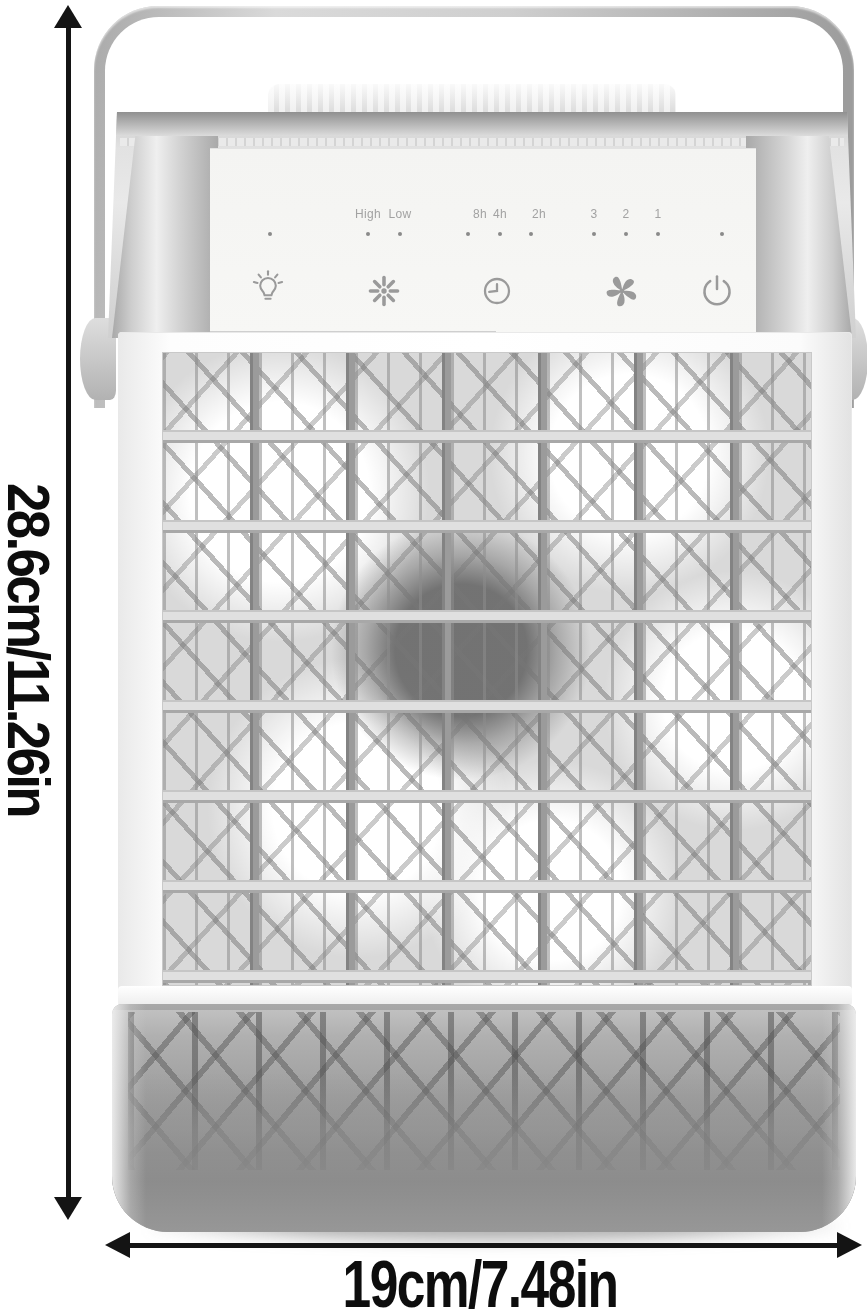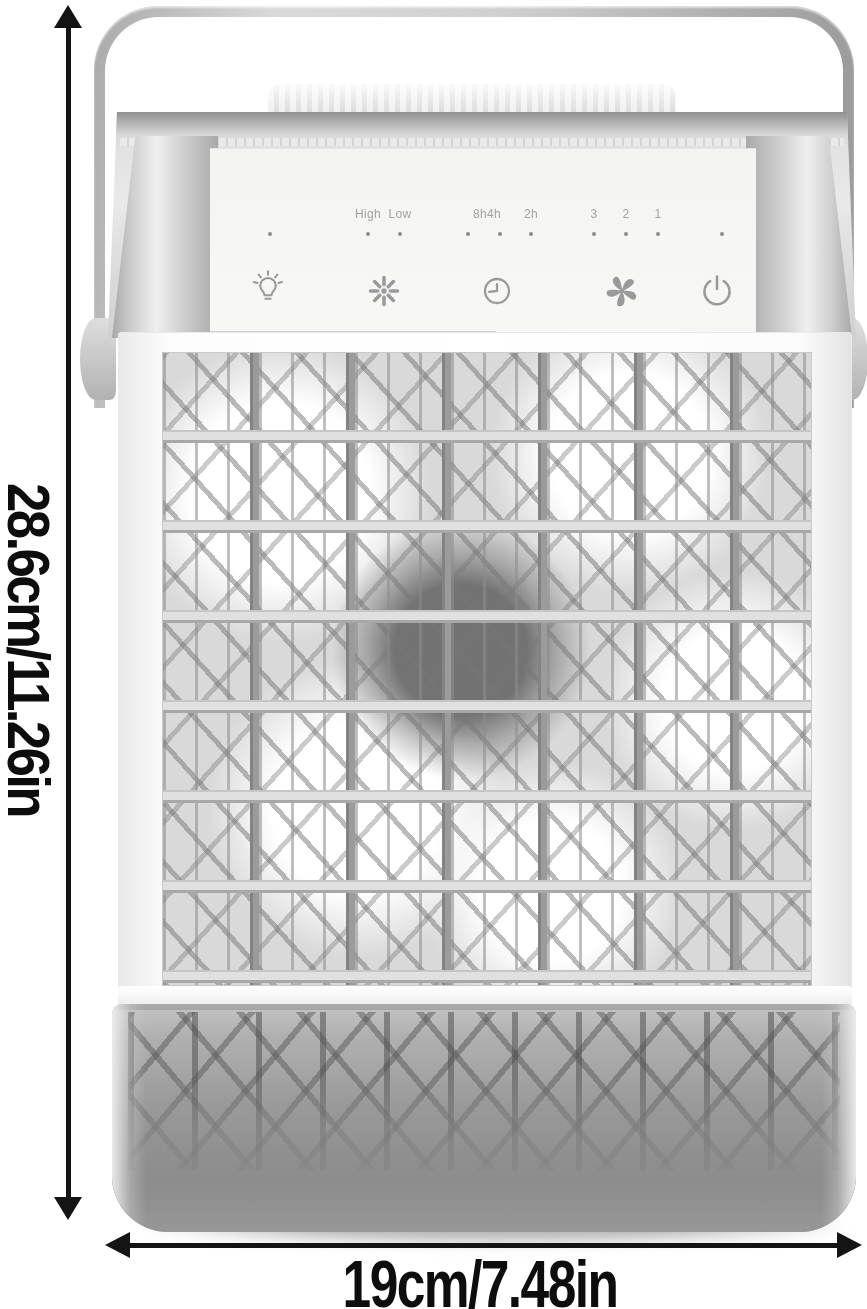--- a/index.html
+++ b/index.html
@@ -125,22 +125,22 @@
     <div class="head-band"></div>
     <div class="head-vent"></div>
     <div class="shoulder shoulder-l"></div>
     <div class="shoulder shoulder-r"></div>
 
     <div class="panel">
 
       <span class="lbl" style="left:158px">High</span>
       <span class="lbl" style="left:190px">Low</span>
       <span class="lbl" style="left:270px">8h</span>
-      <span class="lbl" style="left:284px">4h</span>
-      <span class="lbl" style="left:321px">2h</span>
+      <span class="lbl" style="left:290px">4h</span>
+      <span class="lbl" style="left:329px">2h</span>
       <span class="lbl" style="left:384px">3</span>
       <span class="lbl" style="left:416px">2</span>
       <span class="lbl" style="left:448px">1</span>
 
       <span class="dot" style="left:60px"></span>
       <span class="dot" style="left:158px"></span>
       <span class="dot" style="left:190px"></span>
       <span class="dot" style="left:258px"></span>
       <span class="dot" style="left:290px"></span>
       <span class="dot" style="left:321px"></span>

